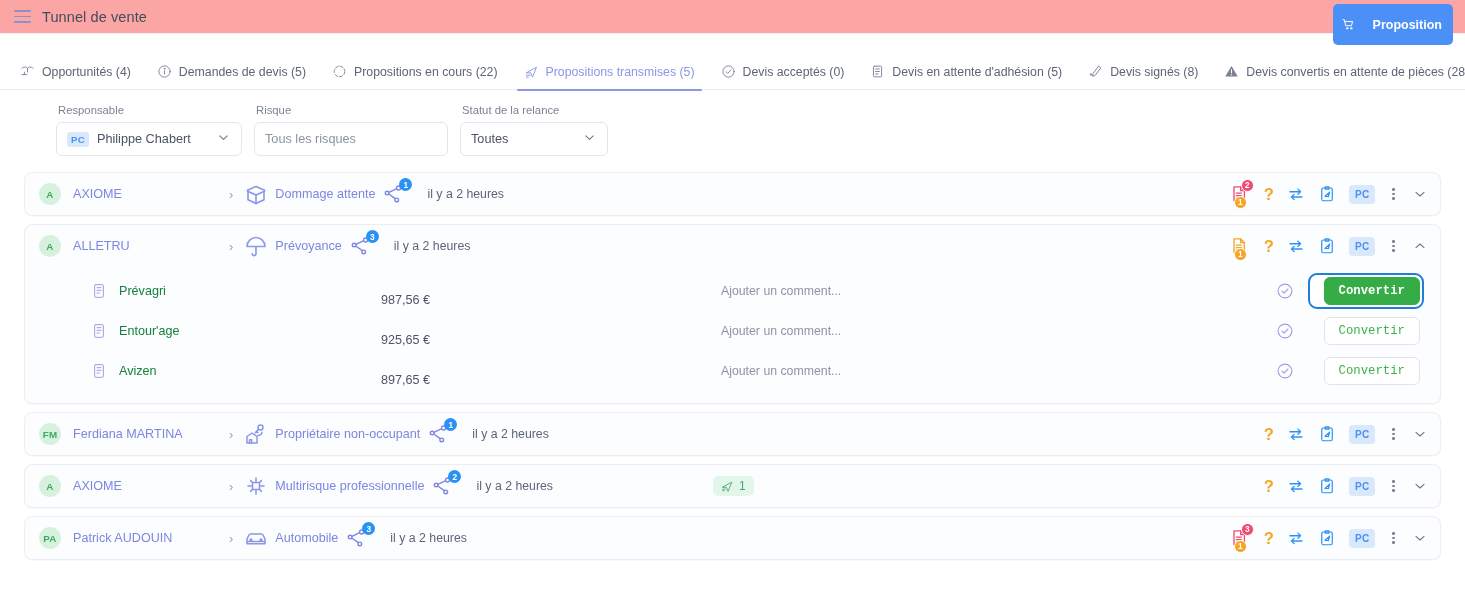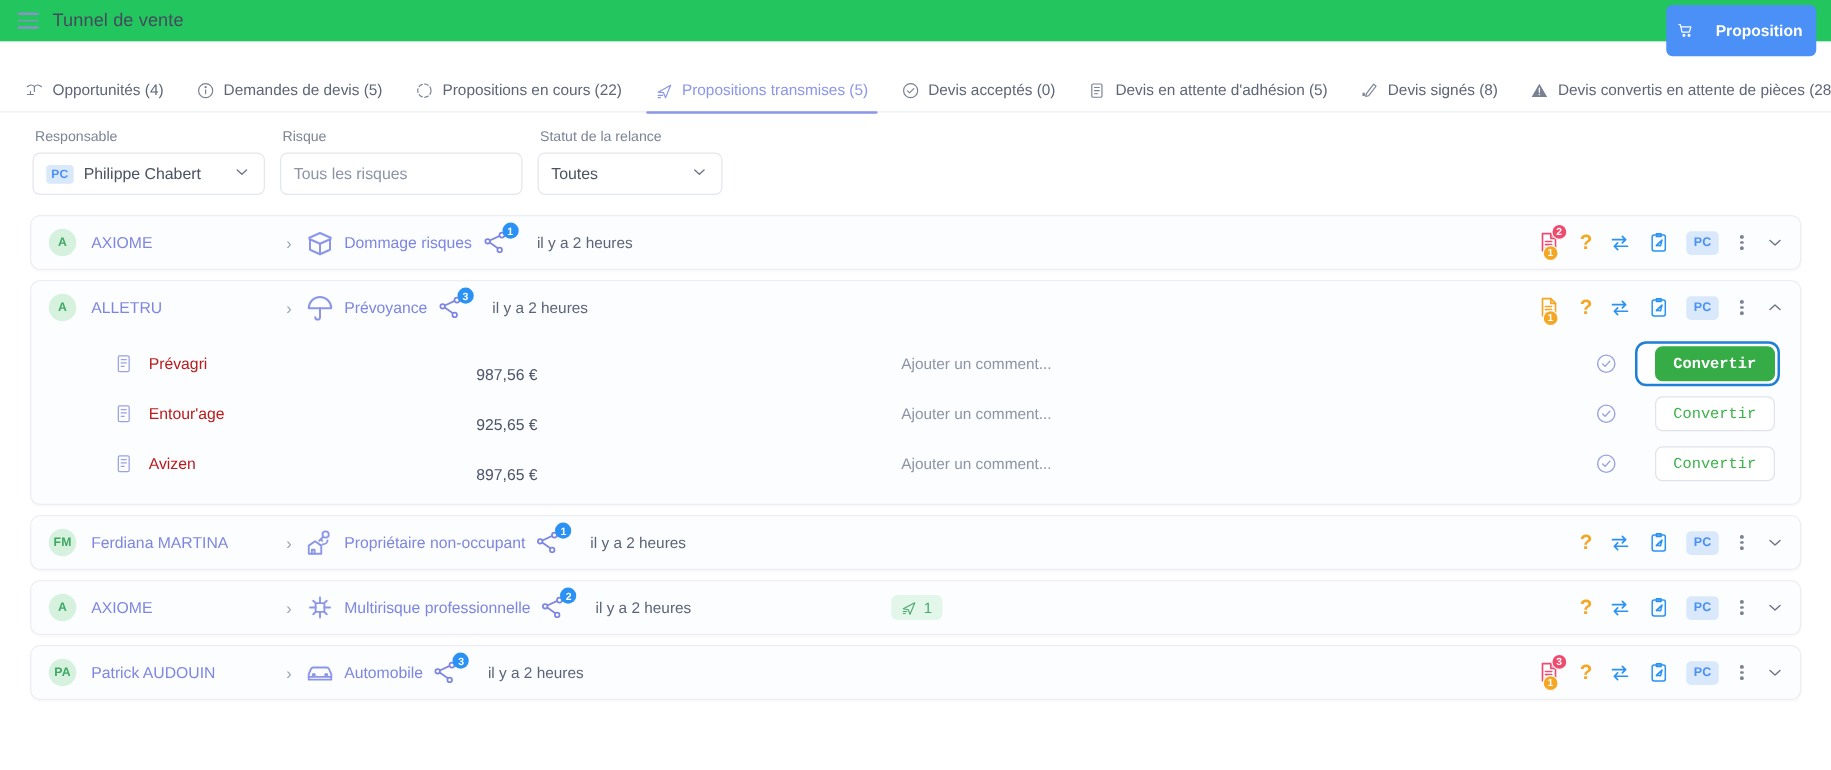--- a/index.html
+++ b/index.html
@@ -7,21 +7,21 @@
     width: 1465px; height: 616px;
     background: #ffffff;
     font-family: "Liberation Sans", sans-serif;
     color: #3f4d63;
     overflow: hidden;
   }
 
   
   .topbar {
     height: 33px;
-    background: #22c55e;
+    background: #fca5a5;
     display: flex; align-items: center;
     padding: 0 14px;
     position: relative;
   }
   .burger {
     width: 17px; height: 13px;
     display: flex; flex-direction: column; justify-content: space-between;
     margin-right: 11px; cursor: pointer;
   }
   .burger span { display: block; height: 1.6px; background: #8d92c6; border-radius: 2px; }
@@ -39,21 +39,21 @@
     cursor: pointer;
     font-family: "Liberation Sans", sans-serif;
   }
   .cart-ic { width: 13px; height: 13px; display:block; }
 
   .topbar-sep { height: 1px; background: #eef0f5; }
 
   
   .tabsbar {
     height: 36px;
-    display: flex; align-items: flex-start;
+    display: flex; align-items: center;
     padding: 0 16px;
     border-bottom: 1px solid #ebedf2;
     background: #fff;
     margin-top: 20px;
   }
   .tab {
     display: flex; align-items: center; gap: 7px;
     height: 36px;
     padding: 0 13px;
     font-size: 12.3px;
@@ -67,21 +67,22 @@
   .tab.active::after {
     content: ""; position: absolute; left: 6px; right: 6px; bottom: -1px;
     height: 2px; background: #8b96e8; border-radius: 2px;
   }
   .tab .tic { width: 15px; height: 15px; display: flex; align-items:center; justify-content:center; }
   .tab .tic svg { display: block; }
 
   
   .filters {
     display: flex; gap: 12px;
-    padding: 14px 24px 0 26px;
+    padding: 14px 24px 0 40px;
+    margin-left: 16px;
   }
   .field { display: flex; flex-direction: column; }
   .field-label {
     font-size: 11.3px; color: #7b8394; margin-bottom: 6px; padding-left: 2px;
   }
   .field-box {
     height: 34px;
     border: 1px solid #e3e6ee;
     border-radius: 6px;
     background: #fff;
@@ -177,21 +178,21 @@
   .dots i { width: 2.6px; height: 2.6px; border-radius: 50%; background: #7b8294; display: block; }
 
   
   .subrows { padding: 4px 12px 12px 12px; }
   .subrow {
     height: 40px;
     display: flex; align-items: center;
     padding-left: 54px;
   }
   .sub-doc-ic { width: 16px; height: 18px; margin-right: 12px; flex: none; }
-  .sub-name { color: #b91c1c; font-size: 12.6px; width: 262px; flex: none; }
+  .sub-name { color: #15803d; font-size: 12.6px; width: 262px; flex: none; }
   .sub-amount { color: #4c546a; font-size: 12.6px; width: 340px; flex: none; margin-top: 18px; }
   .sub-comment { color: #8d94a6; font-size: 12.3px; flex: 1; }
   .sub-actions { display: flex; align-items: center; gap: 14px; margin-left: auto; flex: none; padding-right: 4px; }
   .check-circ { width: 18px; height: 18px; }
 
   .btn-convert {
     border: 1px solid #e0e3ec;
     background: #fff;
     color: #3bb34a;
     font-size: 12.3px;
@@ -344,21 +345,21 @@
         <span class="avatar">A</span>
         <span class="client-name">AXIOME</span>
         <span class="row-chev">›</span>
         <span class="risk-ic">
           <svg viewBox="0 0 24 24" width="24" height="24" fill="none" stroke="#8b96e8" stroke-width="1.6" stroke-linejoin="round" stroke-linecap="round">
             <path d="M3.5 8.2L12 4.4l8.5 3.8v1L12 13 3.5 9.2z"></path>
             <path d="M4 9.6v8.2l8 3.6 8-3.6V9.6"></path>
             <path d="M12 13v8.4"></path>
           </svg>
         </span>
-        <span class="risk-name">Dommage risques</span>
+        <span class="risk-name">Dommage attente</span>
         <span class="share-wrap"><svg viewBox="0 0 24 24" width="22" height="22" fill="none" stroke="#7d86e0" stroke-width="1.5">
             <circle cx="4.5" cy="11" r="2"></circle>
             <circle cx="17" cy="5.5" r="2.2"></circle>
             <circle cx="15" cy="18.5" r="2"></circle>
             <path d="M6.4 10.2L15 6.2M6.3 12L13.4 17"></path>
           </svg><span class="share-badge">1</span></span>
         <span class="time" style="margin-left:18px">il y a 2 heures</span>
         <span class="row-actions">
           <span class="act doc-wrap">
             <svg viewBox="0 0 24 24" width="20" height="20" fill="none" stroke="#ef4b6e" stroke-width="1.6" stroke-linecap="round" stroke-linejoin="round">

